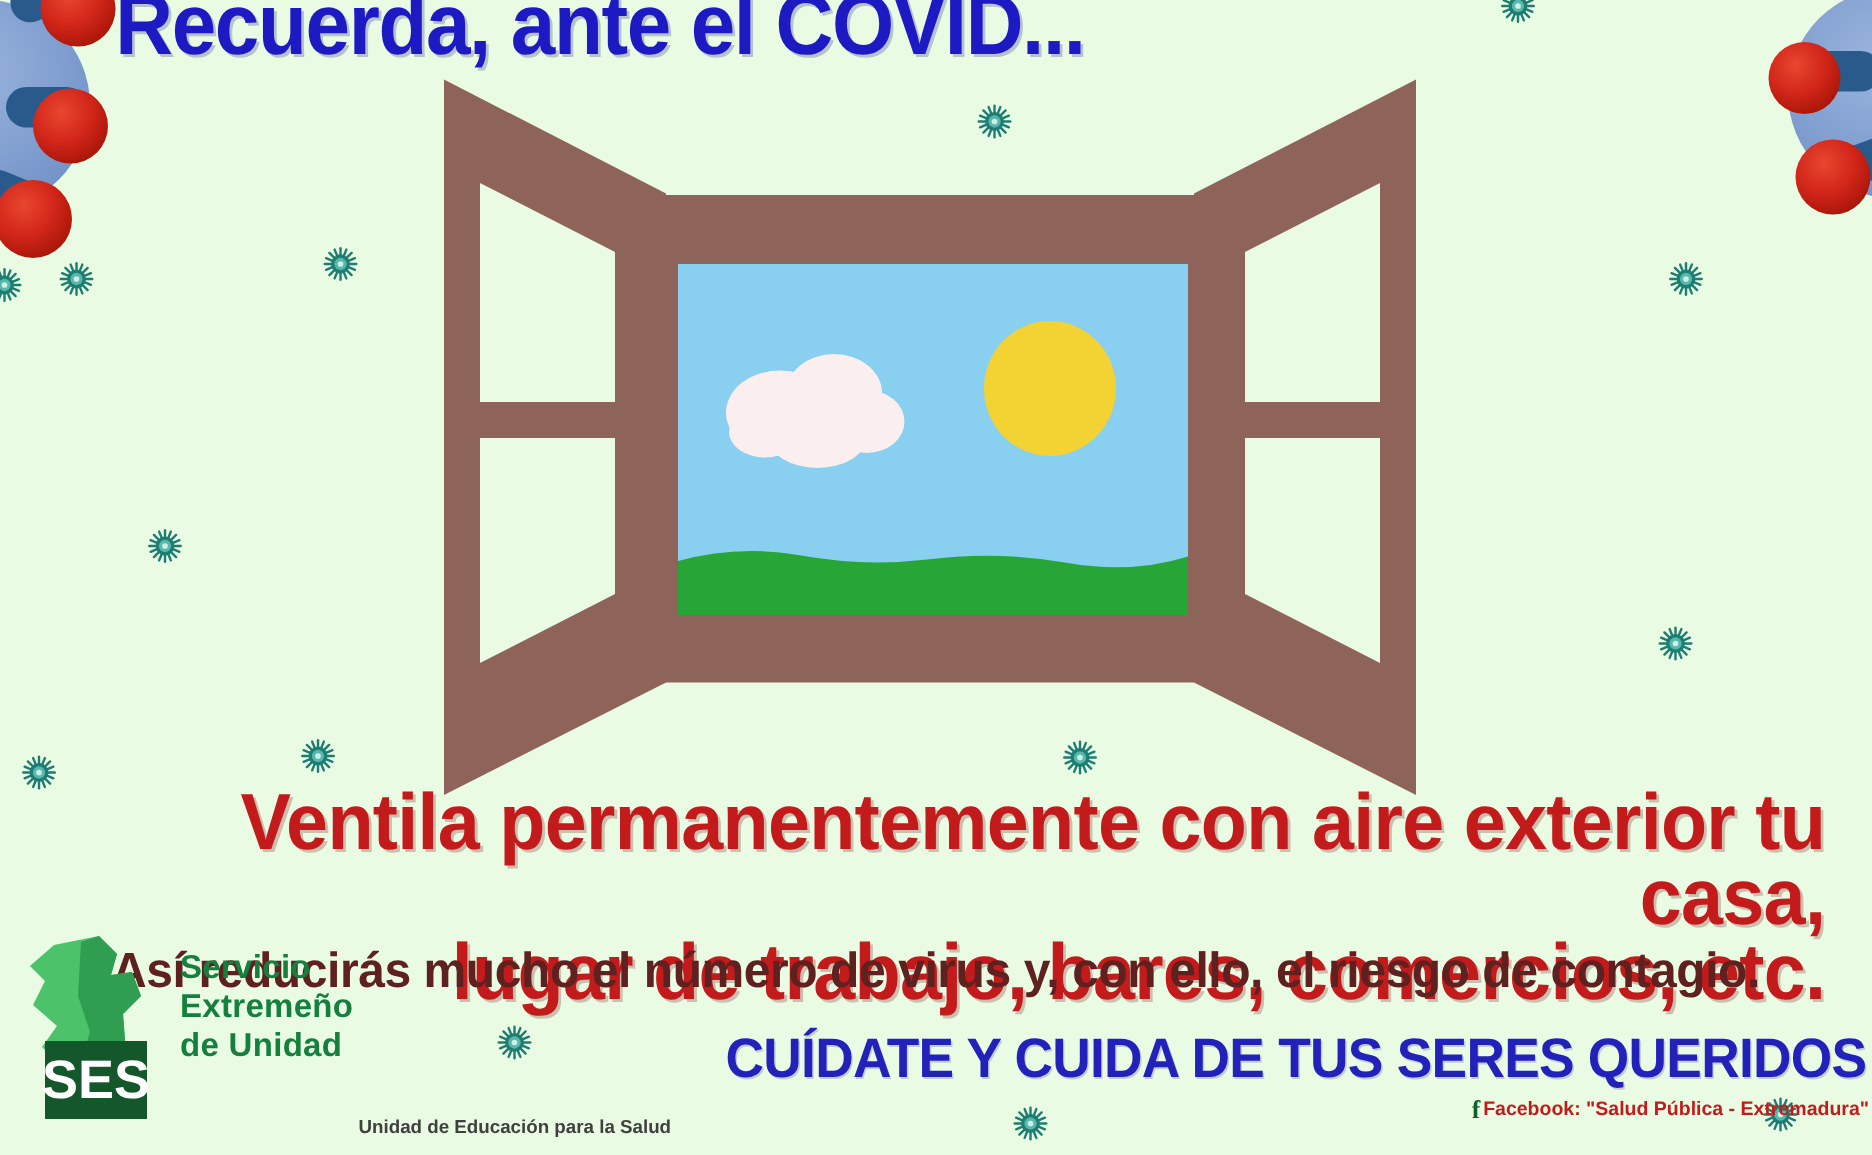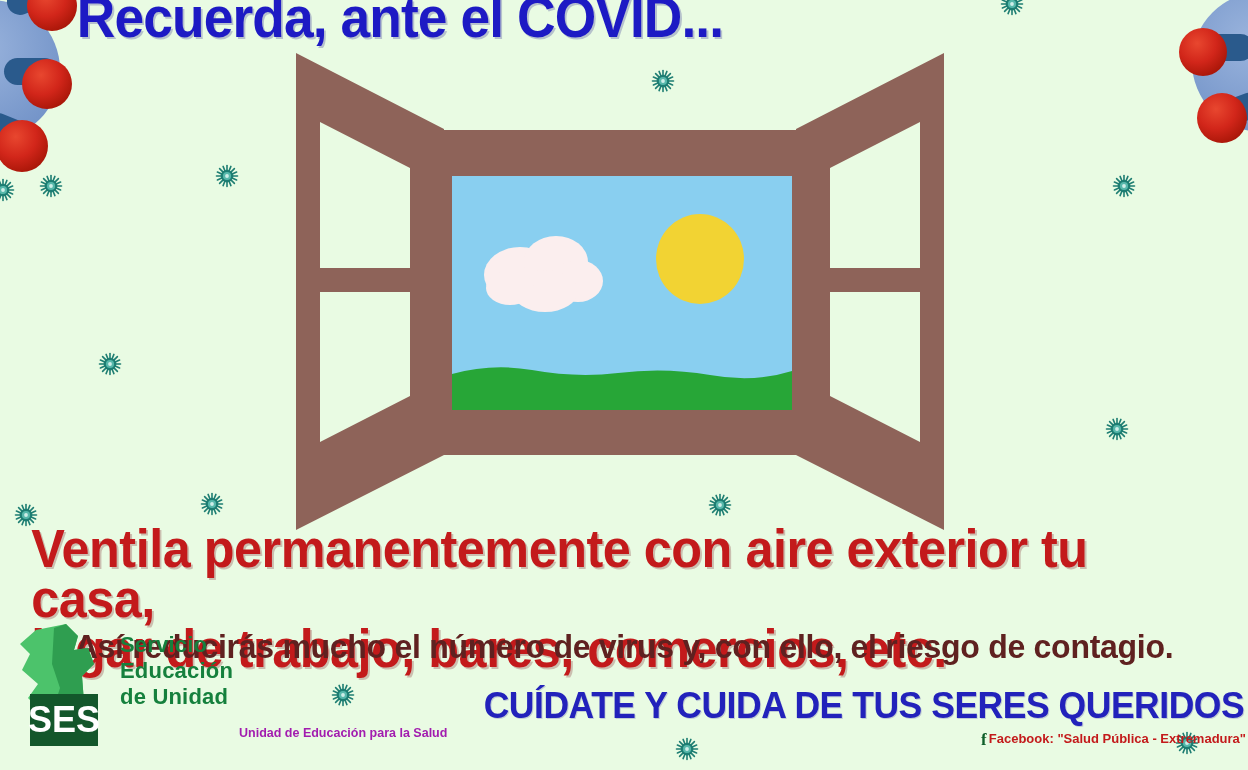--- a/index.html
+++ b/index.html
@@ -41,21 +41,21 @@
     transform-origin: center top;
     white-space: nowrap;
   }
 
   
   #headline {
     position: absolute;
     left: 0;
     top: 524px;
     width: 1248px;
-    text-align: left;
+    text-align: right;
     color: #c31a1b;
     font-weight: bold;
     font-size: 53px;
     line-height: 50px;
     letter-spacing: -0.5px;
     text-shadow: 2px 2px 0 rgba(150,80,80,0.35);
   }
   #headline .l1, #headline .l2 {
     display: block;
     transform: scaleX(0.95);
@@ -109,22 +109,22 @@
     line-height: 26px;
     letter-spacing: 0.2px;
     margin-left: 12px;
   }
   #logo-text span { display: block; }
 
   
   #credits {
     position: absolute;
     left: 239px;
-    top: 726px;
-    color: #a21caf;
+    top: 744px;
+    color: #404040;
     font-weight: bold;
     font-size: 12.5px;
     line-height: 15px;
   }
   #credits span { display: block; }
 
   
   #contact {
     position: absolute;
     right: 2px;
@@ -276,21 +276,21 @@
 
   <div id="logo">
     <svg id="logo-mark" width="100" height="130" viewBox="0 0 100 130">
       <path d="M28 12 L58 6 L70 18 L66 32 L80 30 L86 46 L74 58 L76 84 L58 96 L34 94 L20 80 L30 66 L14 52 L22 36 L12 26 Z" fill="#4cc36b"></path>
       <path d="M46 10 L58 6 L70 18 L66 32 L80 30 L86 46 L74 58 L76 84 L58 96 L44 95 L52 70 L44 46 Z" fill="#2f9e50"></path>
       <rect x="22" y="76" width="68" height="52" fill="#13572b"></rect>
       <text x="56" y="114" text-anchor="middle" font-family="Liberation Sans, sans-serif" font-size="36" font-weight="bold" fill="#ffffff">SES</text>
     </svg>
     <div id="logo-text">
       <span>Servicio</span>
-      <span>Educación</span>
+      <span>Extremeño</span>
       <span>de Unidad</span>
     </div>
   </div>
 
   <div id="credits">
     <span>Unidad de Educación para la Salud</span>
   </div>
 
   <div id="contact">
     <span class="row">

